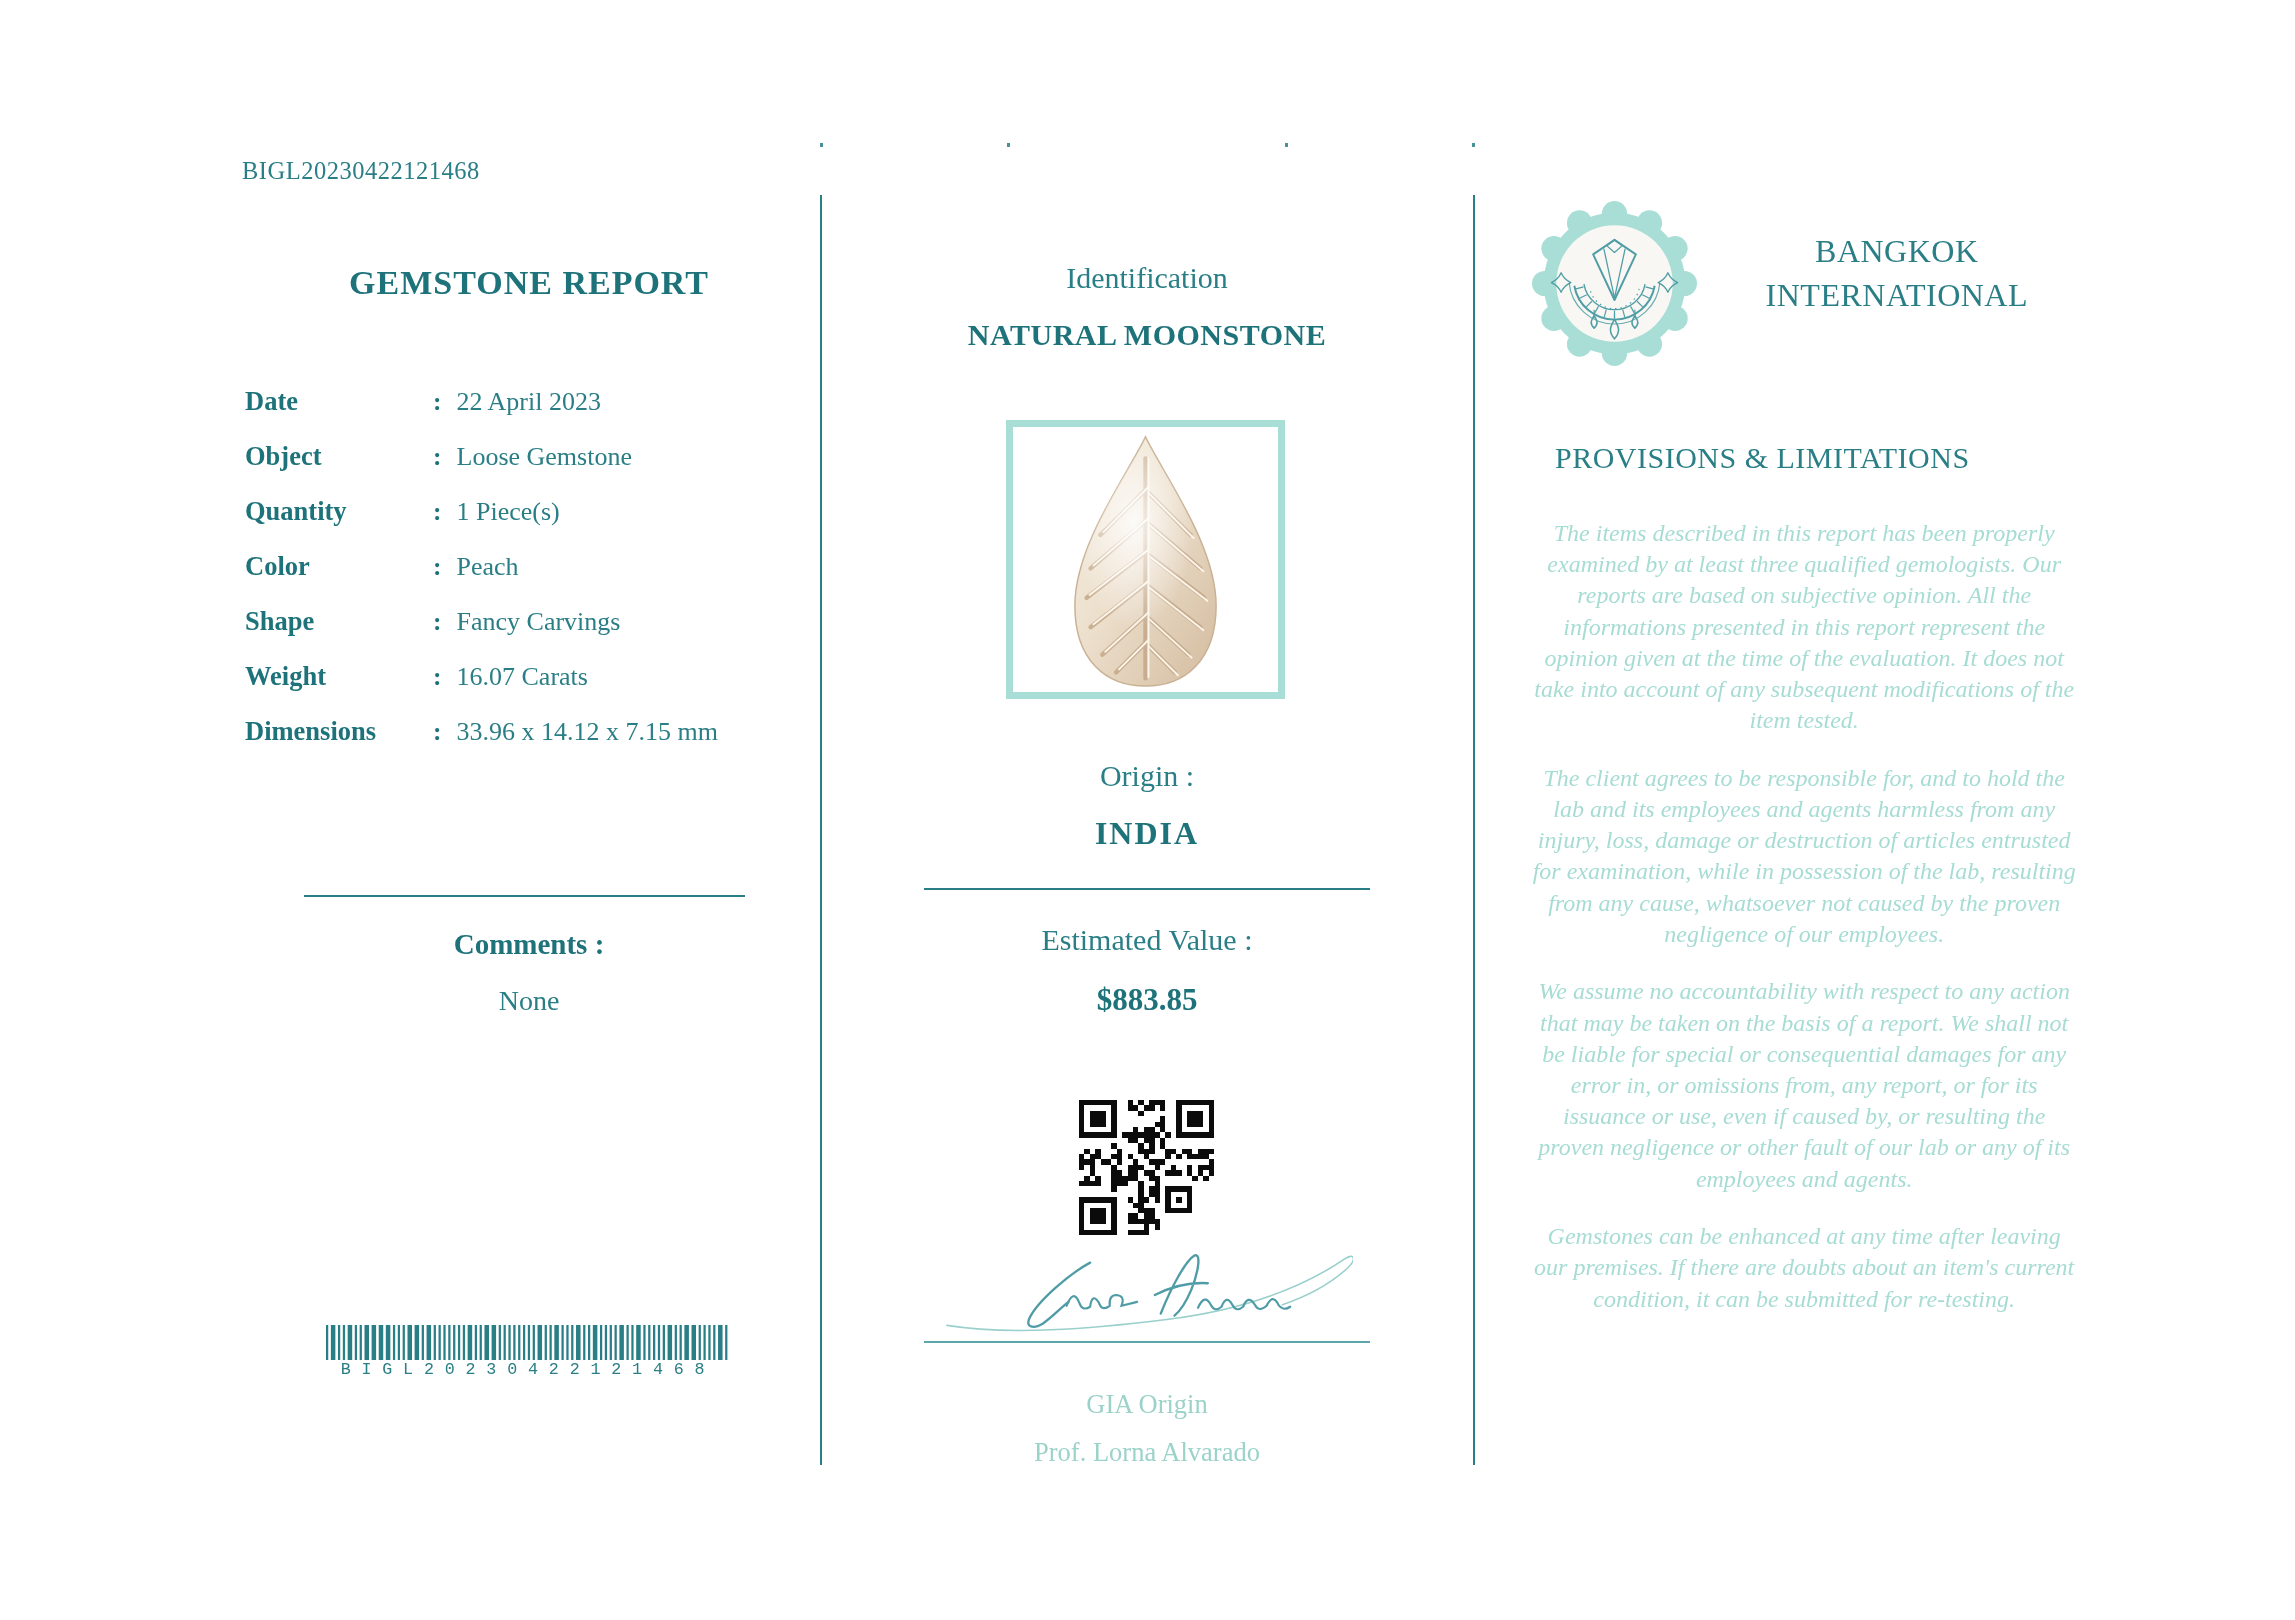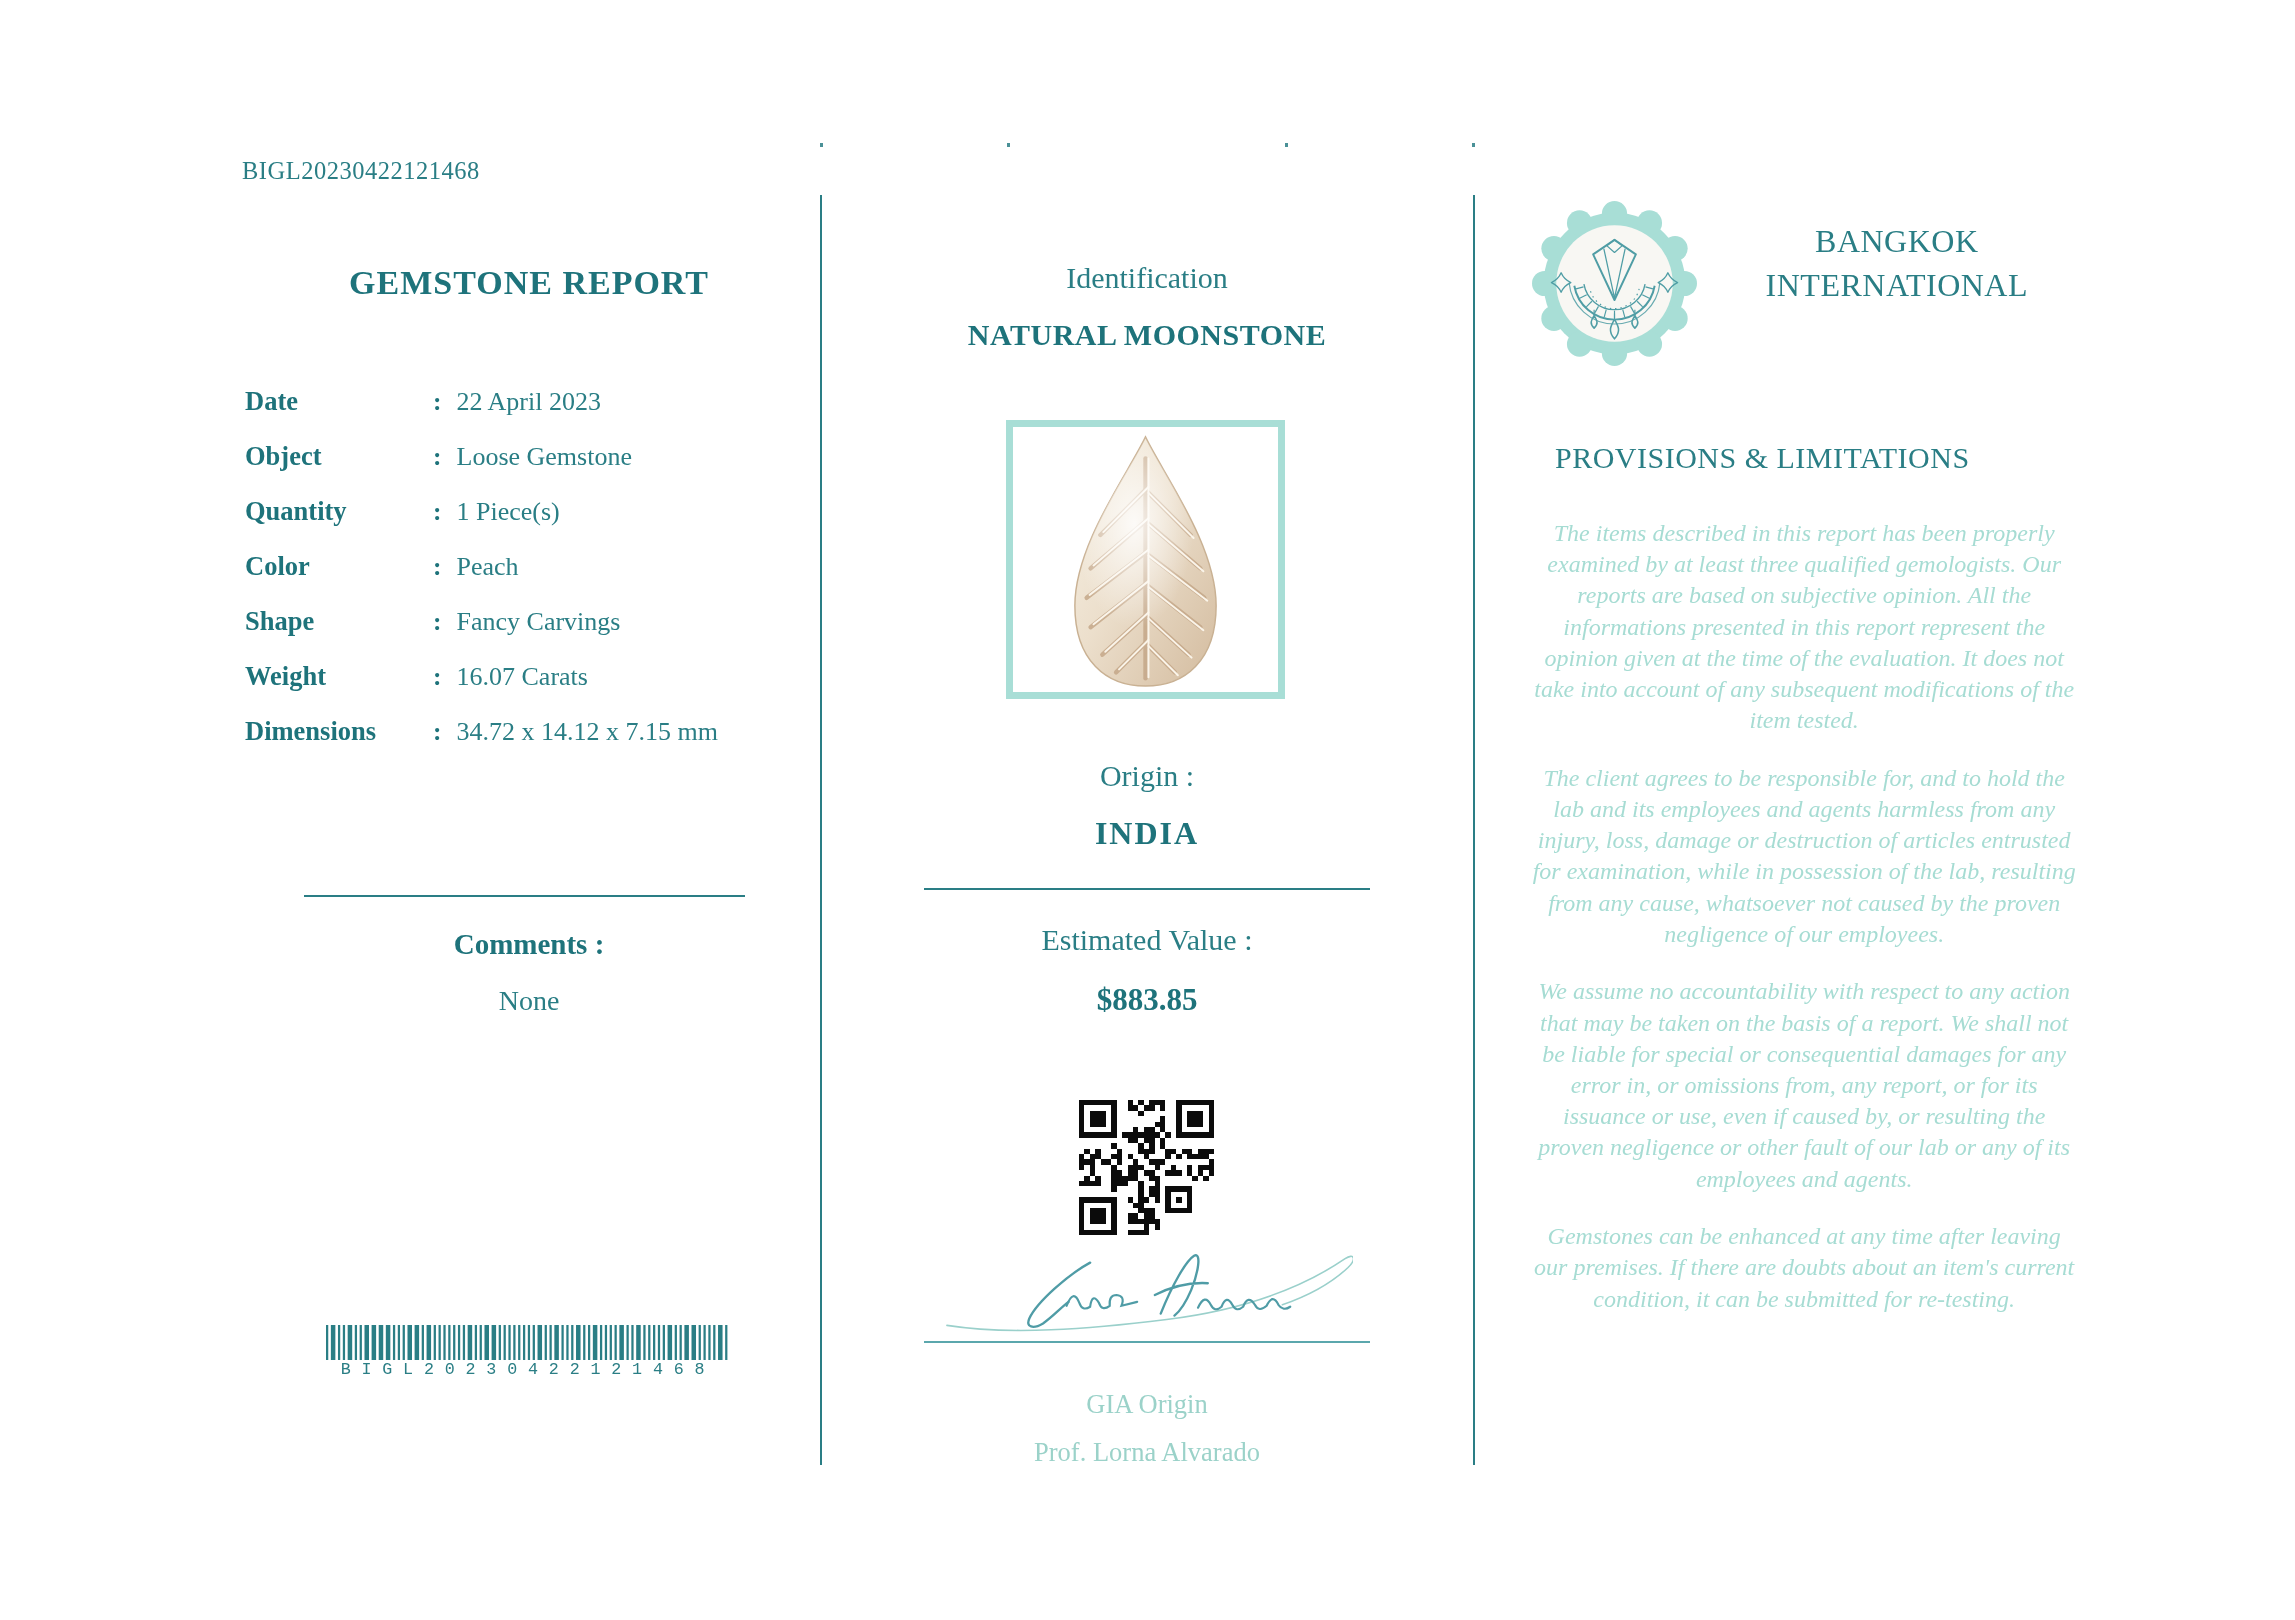--- a/index.html
+++ b/index.html
@@ -51,21 +51,21 @@
   .signature{position:absolute;top:1243px;left:88px;width:412px;height:102px;}
   .mid-line2{top:1341px;left:71px;width:446px;border-color:#5ba7ad;}
   .mid-prof{position:absolute;top:1437px;width:100%;font-size:26.5px;color:#9bd2c9;}
   .mid-gia{position:absolute;top:1389px;width:100%;font-size:26.5px;color:#9bd2c9;}
 
   
   .col-right{left:1514px;top:0;width:583px;height:1620px;}
   .lab-header{position:absolute;top:201px;left:0;width:100%;display:flex;align-items:flex-start;}
   .logo{width:165px;height:165px;margin-left:17.6px;flex:0 0 auto;}
   .lab-name{flex:1;text-align:center;font-size:32px;line-height:1.36;letter-spacing:0.5px;
-            margin-top:19px;color:#2a7e85;}
+            margin-top:29px;color:#2a7e85;}
   .lab-name span{display:block;}
   .provisions-title{position:absolute;top:429px;left:29px;margin:12px;font-size:30px;
                     font-weight:normal;letter-spacing:0.5px;color:#2a7e85;}
   .provisions{position:absolute;top:518px;left:14.7px;width:551px;text-align:center;}
   .provisions p{font-style:italic;font-size:24px;line-height:1.3;color:#a6dcd3;
                 margin:0 0 26.5px 0;}
 </style>
 </head>
 <body>
 
@@ -108,21 +108,21 @@
           <span class="f-value">Fancy Carvings</span>
       </div>
       <div class="field-row">
         <span class="f-label">Weight</span>
           <span class="f-colon">:</span>
           <span class="f-value">16.07 Carats</span>
       </div>
       <div class="field-row">
         <span class="f-label">Dimensions</span>
           <span class="f-colon">:</span>
-          <span class="f-value">34.72 x 14.12 x 7.15 mm</span>
+          <span class="f-value">33.96 x 14.12 x 7.15 mm</span>
       </div>
     </div>
 
     <div class="hline comments-line"></div>
     <div class="comments-label">Comments :</div>
     <div class="comments-value">None</div>
 
     <div class="barcode">
       <svg preserveAspectRatio="none" viewBox="0 0 233.0 36">
           <rect x="0.0" y="0" width="1.3" height="36"></rect>

